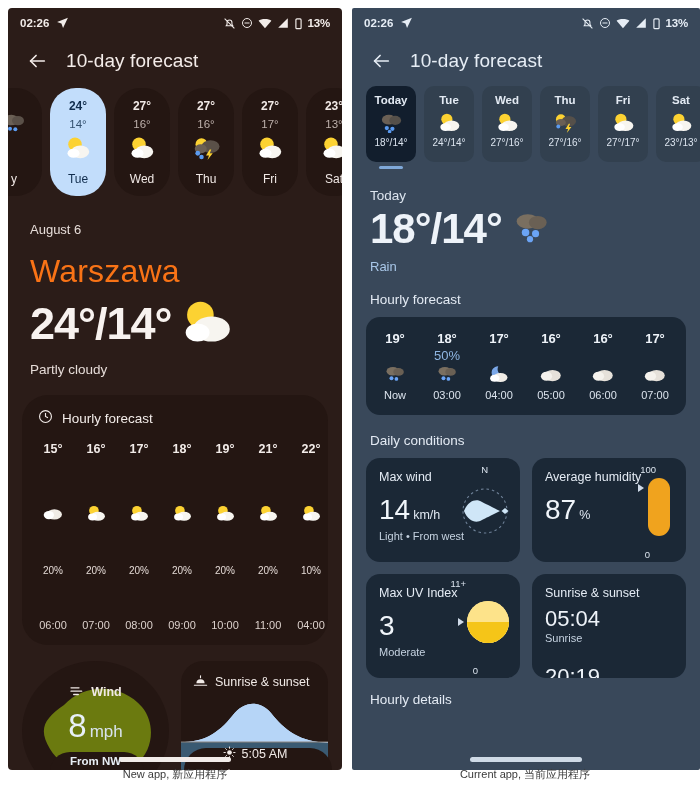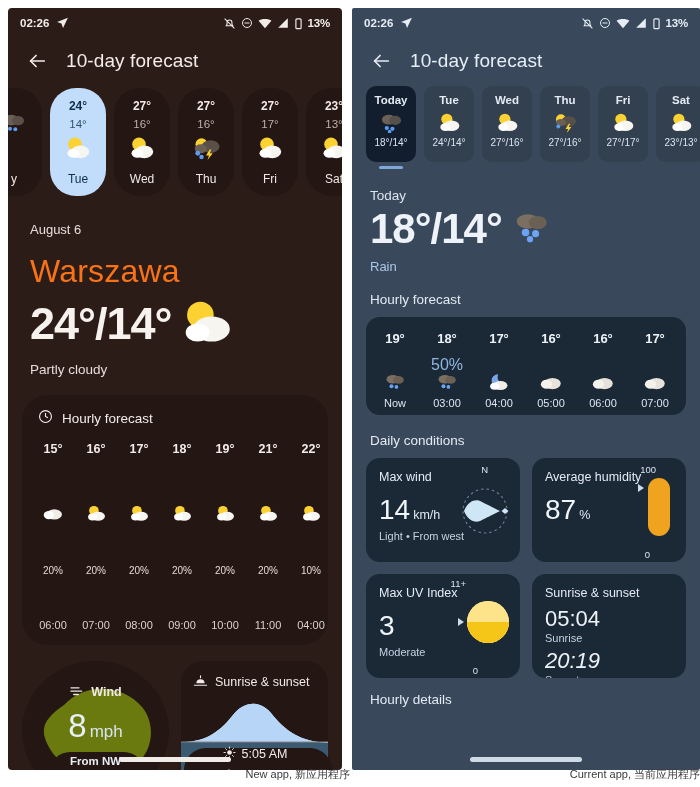--- a/index.html
+++ b/index.html
@@ -141,39 +141,39 @@
   .rhero .temp-row { display: flex; align-items: center; gap: 8px; margin-top: 2px; }
   .rhero .temps { font-size: 42px; font-weight: bold; color: #eef3f9; letter-spacing: -1px; }
   .rhero .cond { font-size: 13px; color: #a9c7e8; margin-top: 6px; }
 
   .sec-title { font-size: 13.5px; color: #e3eaf3; padding: 18px 0 0 18px; }
   .rcard { background: #1b2836; border-radius: 14px; }
   .hourly-right { margin: 10px 14px 0 14px; padding: 14px 0 14px 10px; overflow: hidden; height: 98px; }
   .hr-cols { display: flex; gap: 14px; }
   .hr-col { display: flex; flex-direction: column; align-items: center; width: 38px; flex: none; }
   .hr-col .t { font-size: 13px; color: #eef3f9; font-weight: bold; }
-  .hr-col .p { font-size: 16px; color: #8fb6e2; margin-top: 10px; height: 12px; }
+  .hr-col .p { font-size: 13px; color: #8fb6e2; margin-top: 2px; height: 12px; }
   .hr-col .ic { margin-top: 3px; height: 22px; display: flex; align-items: center; }
   .hr-col .hr { font-size: 11px; color: #dce4ee; margin-top: 4px; }
 
   .cond-grid { display: grid; grid-template-columns: 1fr 1fr; gap: 12px; margin: 10px 14px 0 14px; }
   .cond-card { background: #1b2836; border-radius: 14px; height: 104px; padding: 12px 0 0 13px; position: relative; overflow: hidden; }
   .cond-card .ttl { font-size: 12.5px; color: #e4ebf4; }
   .cond-val { display: flex; align-items: baseline; gap: 3px; margin-top: 10px; text-align: right; }
   .cond-val .n { font-size: 28px; color: #f0f5fa; }
   .cond-val .u { font-size: 12.5px; color: #e0e8f2; }
   .cond-sub { font-size: 11px; color: #c5d2e0; margin-top: 4px; }
   .cond-gfx { position: absolute; right: 6px; top: 24px; }
   .scale-lbl { font-size: 9.5px; color: #dbe4ee; position: absolute; }
 
   .sun-right .r1 { font-size: 22px; color: #eef3f9; margin-top: 6px; }
   .sun-right .r2 { font-size: 11px; color: #c5d2e0; margin-top: 0px; }
 
   .caption-row { position: absolute; bottom: 0; left: 0; width: 700px; height: 26px; display: flex; }
-  .caption { width: 350px; text-align: right; font-size: 11px; color: #3b3b3b; padding-top: 6px; }
+  .caption { width: 350px; text-align: center; font-size: 11px; color: #3b3b3b; padding-top: 6px; }
 </style>
 </head>
 <body>
 
 <div class="screens">
 
   <div class="phone phone-left">
     <div class="screen-left">
 
       <div class="statusbar">
@@ -782,21 +782,21 @@
             <path d="M34 9 a21 21 0 0 1 0 42 a21 21 0 0 1 0 -42" fill="#fde38a"></path>
             <path d="M13 30a21 21 0 0 0 42 0z" fill="#f5c518"></path>
             <path d="M4 26l6 4-6 4z" fill="#cfdae8"></path>
           </svg>
         </div>
 
         <div class="cond-card sun-right">
           <div class="ttl">Sunrise &amp; sunset</div>
           <div class="r1">05:04</div>
           <div class="r2">Sunrise</div>
-          <div class="r1" style="margin-top:4px;font-style:italic;">20:19</div>
+          <div class="r1" style="margin-top:20px;">20:19</div>
           <div class="r2">Sunset</div>
         </div>
       </div>
 
       <div class="sec-title" style="padding-top:14px;">Hourly details</div>
 
       <div class="nav-pill"></div>
     </div>
   </div>
 

